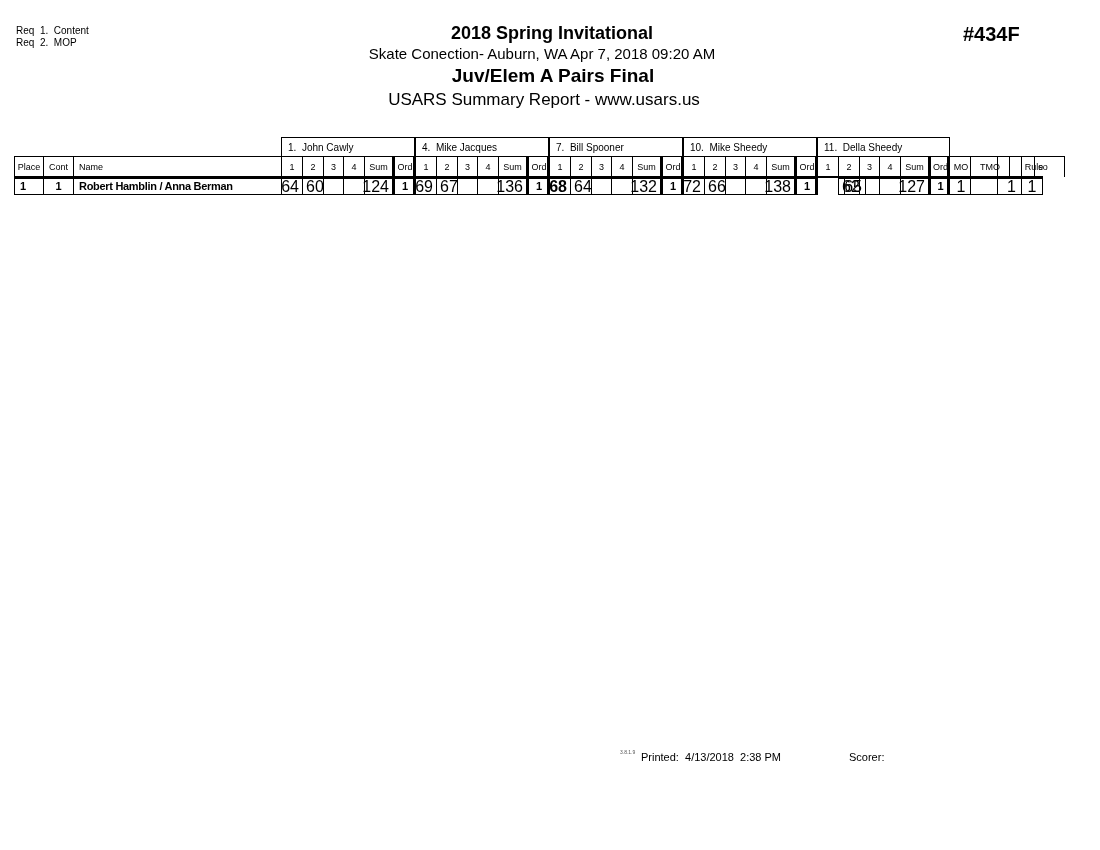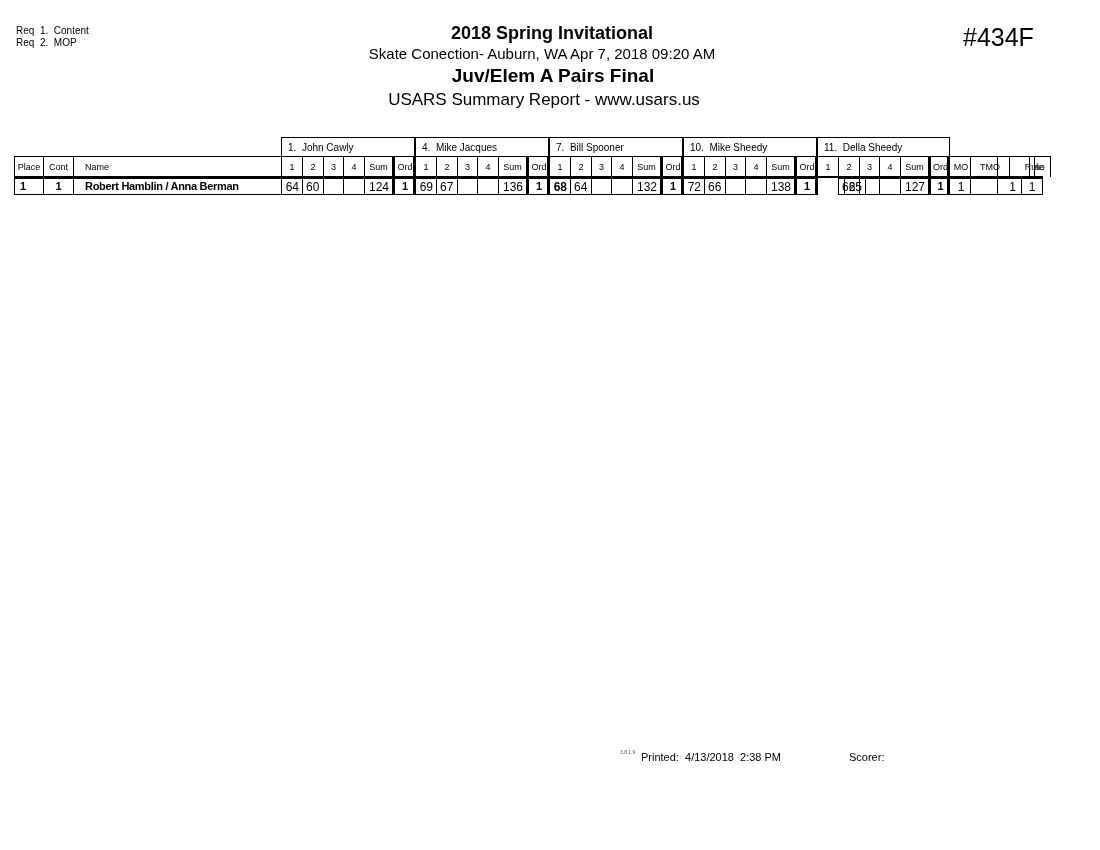--- a/index.html
+++ b/index.html
@@ -7,31 +7,31 @@
 
     .req { position: absolute; left: 16px; top: 25px; font-size: 10px; line-height: 12px; }
     .req div { white-space: pre; }
 
     .hdr { position: absolute; left: 0; width: 1100px; text-align: center; white-space: nowrap; }
     .title { top: 23px; font-size: 18px; font-weight: bold; left: 2px; }
     .subtitle { top: 45px; font-size: 15px; left: -8px; }
     .event { top: 65px; font-size: 19px; font-weight: bold; left: 3px; }
     .report { top: 90px; font-size: 17px; left: -6px; }
 
-    .code { position: absolute; left: 963px; top: 23px; font-size: 25px; font-weight: normal; }
+    .code { position: absolute; left: 963px; top: 23px; font-size: 20px; font-weight: bold; }
 
     
     .cell { position: absolute; box-sizing: border-box; font-size: 9px; line-height: 1; display: flex; align-items: center; justify-content: center; white-space: nowrap; }
     .judge-name { position: absolute; top: 137px; height: 20px; box-sizing: border-box; border: 1px solid #000; border-bottom: none; font-size: 10px; padding-left: 6px; display: flex; align-items: center; white-space: pre; }
     .hrow { top: 156px; height: 21px; border: 1px solid #000; border-bottom: none; }
-    .drow { top: 178px; height: 17px; border: 1px solid #000; font-size: 12px; }
+    .drow { top: 178px; height: 17px; border: 1px solid #000; font-size: 16px; }
     .dbl { position: absolute; left: 14px; top: 176px; width: 1029px; height: 2px; box-sizing: border-box; border-top: 1px solid #000; border-bottom: 1px solid #000; }
     .thick { position: absolute; top: 156px; width: 3px; height: 39px; background: #000; }
     .bold { font-weight: bold; font-size: 11px; }
-    .left { justify-content: flex-start; padding-left: 11px; }
+    .left { justify-content: flex-start; padding-left: 5px; }
     .right { justify-content: flex-end; padding-right: 3px; }
     .name-data { font-weight: bold; font-size: 11px; letter-spacing: -0.3px; }
 
     .footer { position: absolute; top: 751px; font-size: 11px; white-space: pre; }
     .ver { position: absolute; left: 620px; top: 749px; font-size: 5px; color: #555; }
   </style>
 </head>
 <body>
 
 <div class="req">
@@ -88,21 +88,21 @@
   <div class="cell hrow" style="left:817px;width:22px;">1</div>
   <div class="cell hrow" style="left:838px;width:22px;">2</div>
   <div class="cell hrow" style="left:859px;width:21px;">3</div>
   <div class="cell hrow" style="left:879px;width:22px;">4</div>
   <div class="cell hrow" style="left:900px;width:29px;">Sum</div>
   <div class="cell hrow" style="left:928px;width:22px;padding-left:3px;">Ord</div>
 
   <div class="cell hrow" style="left:949px;width:22px;padding-left:2px;">MO</div>
   <div class="cell hrow" style="left:970px;width:40px;">TMO</div>
   <div class="cell hrow" style="left:997px;width:25px;padding-left:36px;">Rule</div>
-  <div class="cell hrow" style="left:1021px;width:22px;margin-left:8px;">so</div>
+  <div class="cell hrow" style="left:1021px;width:44px;">so</div>
 
   <div class="dbl"></div>
 
   <div>
     <div class="cell drow bold" style="left:14px;width:30px;justify-content:flex-start;padding-left:5px;">1</div>
     <div class="cell drow bold" style="left:43px;width:31px;">1</div>
     <div class="cell drow left name-data" style="left:73px;width:209px;">Robert Hamblin / Anna Berman</div>
 
     <div class="cell drow right" style="left:281px;width:22px;">64</div>
     <div class="cell drow right" style="left:302px;width:22px;justify-content:flex-start;padding-left:3px;">60</div>

